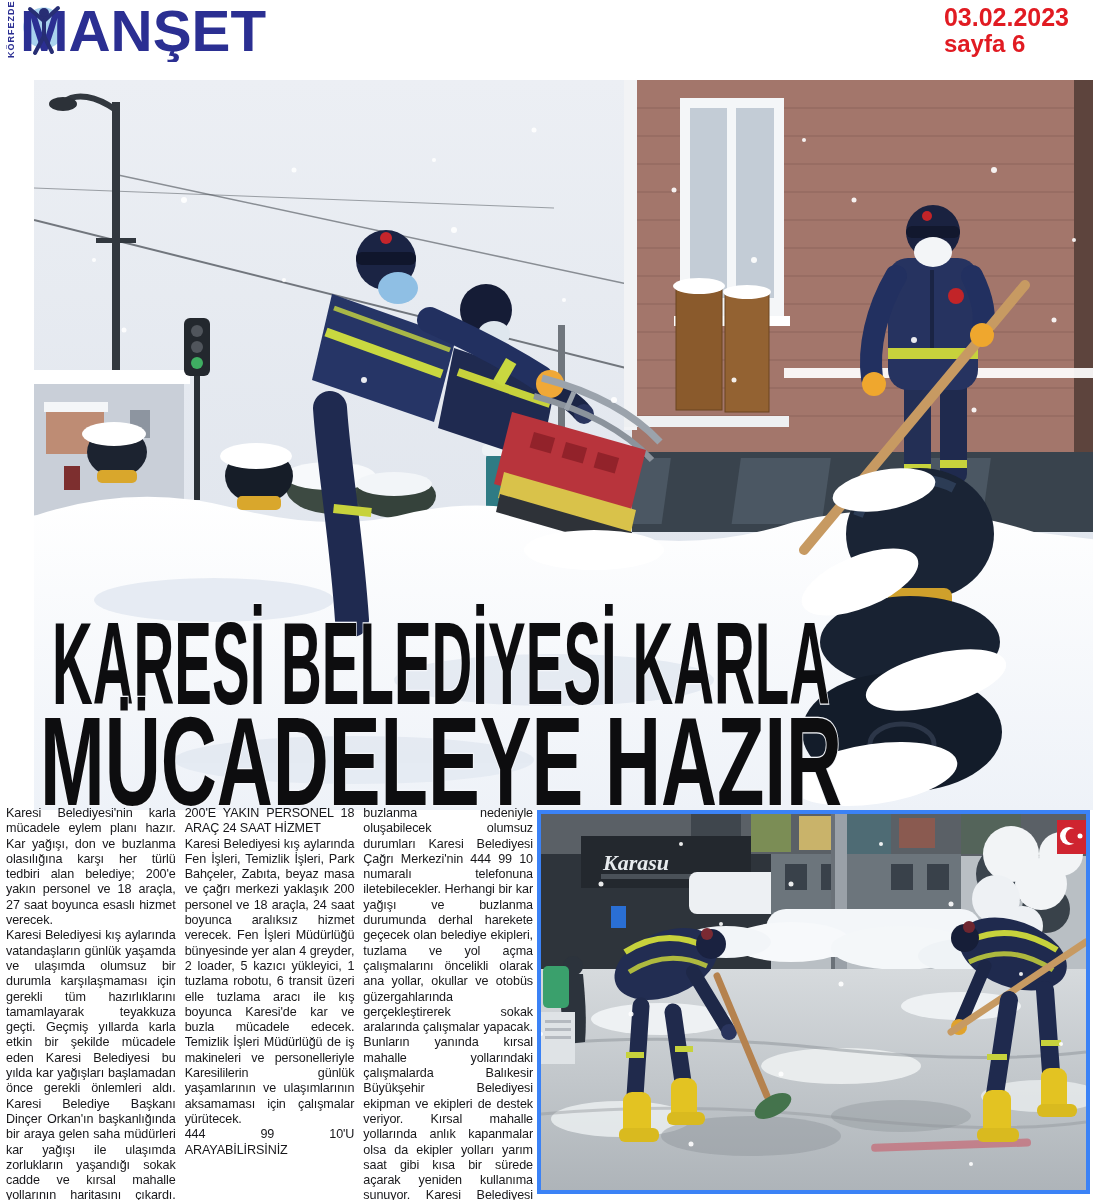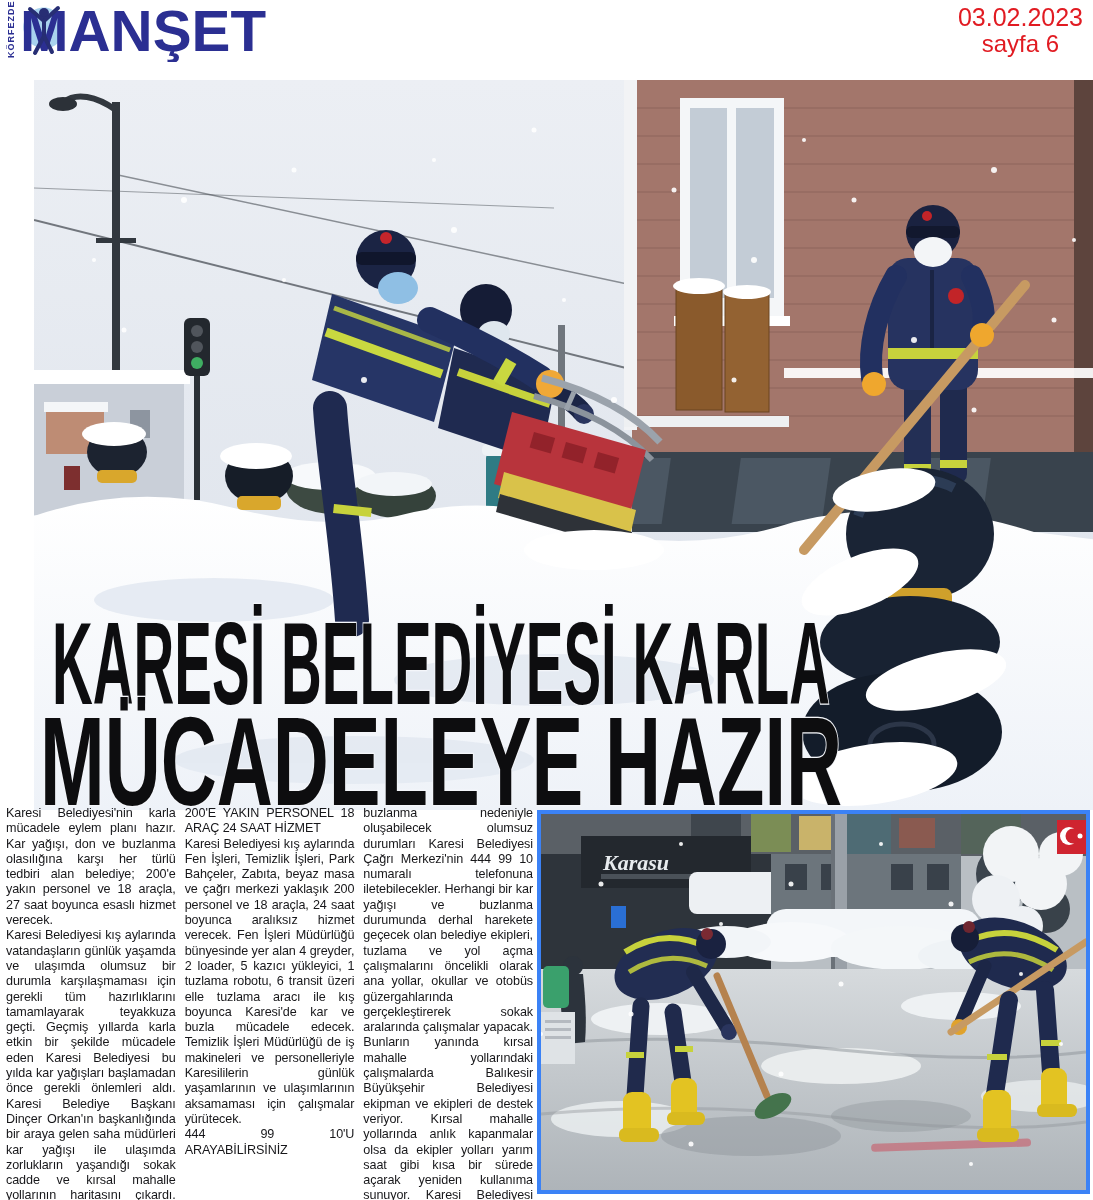--- a/index.html
+++ b/index.html
@@ -5,21 +5,21 @@
   html,body{margin:0;padding:0;background:#ffffff;}
   .page{position:relative;width:1093px;height:1200px;background:#ffffff;overflow:hidden;
         font-family:"Liberation Sans",sans-serif;}
 
   
   .masthead{position:absolute;left:0;top:0;width:100%;height:62px;}
   .logo{position:absolute;left:6px;top:2px;display:flex;align-items:flex-start;}
   .vertical-label{writing-mode:vertical-rl;transform:rotate(180deg);
     font-size:9px;font-weight:bold;color:#2b2f92;letter-spacing:1px;height:54px;
     margin-right:-2px;margin-top:2px;}
-  .dateline{position:absolute;right:10px;top:3px;text-align:center;font-weight:normal;
+  .dateline{position:absolute;right:24px;top:3px;text-align:left;font-weight:bold;
     color:#e11b22;line-height:1.12;}
   .dateline .date{font-size:25px;}
   .dateline .pageno{font-size:24px;}
 
   
   .main-photo{position:absolute;left:18px;top:64px;width:1081px;height:770px;margin:16px;}
   .main-photo svg.scene{position:absolute;left:0;top:0;}
   .headline-svg{position:absolute;left:0px;top:518px;}
   .headline-svg text{font-family:"Liberation Sans",sans-serif;font-weight:bold;
     fill:#0d0d0f;stroke:#f4f6fa;stroke-width:2.5px;paint-order:stroke;}

